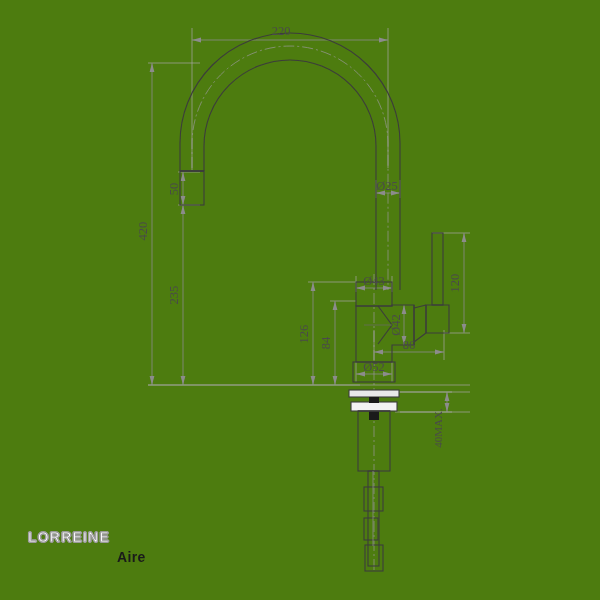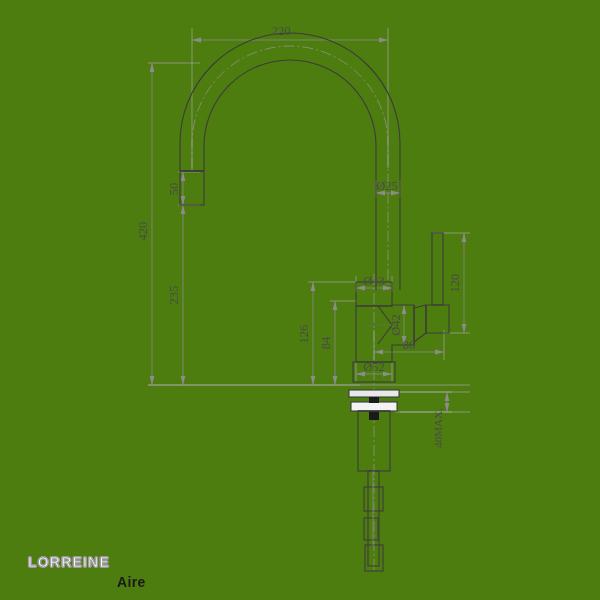--- a/index.html
+++ b/index.html
@@ -19,21 +19,21 @@
     padding-left: 33px;
   }
   #drawing {
     position: absolute;
     left: 0;
     top: 0;
   }
   .logo {
     position: absolute;
     left: 28px;
-    top: 552px;
+    top: 527px;
     height: 20px;
     display: flex;
     align-items: center;
     gap: 7px;
     white-space: nowrap;
   }
   .logo-outline {
     font-family: "Liberation Sans", sans-serif;
     font-size: 14px;
     font-weight: bold;

